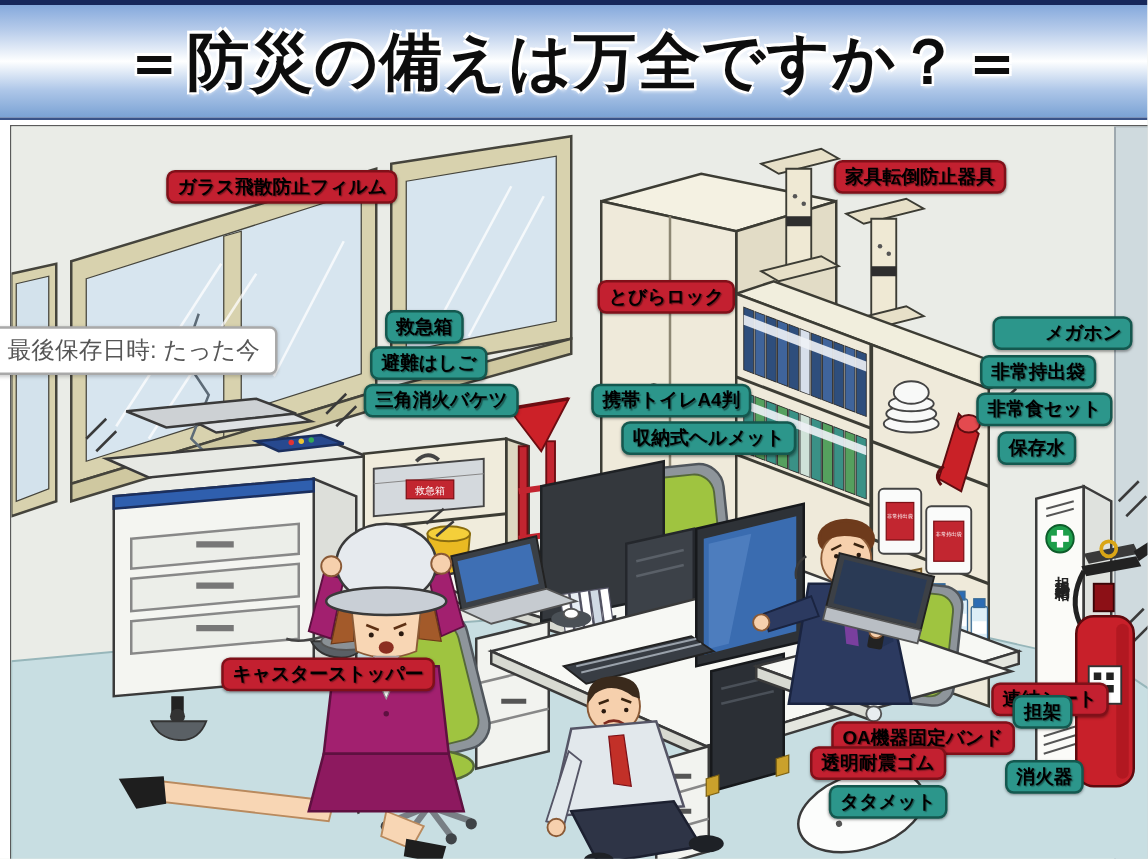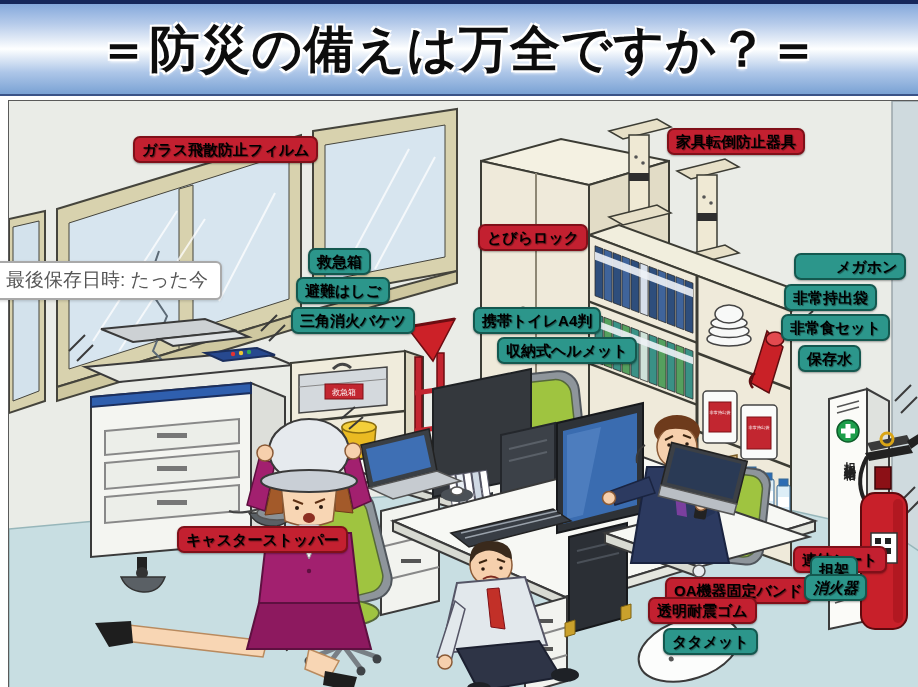--- a/index.html
+++ b/index.html
@@ -464,16 +464,16 @@
     <div class="tag teal" style="left: 794px; top: 253px; padding-left: 40px;">メガホン</div>
     <div class="tag teal" style="left: 784px; top: 284px;">非常持出袋</div>
     <div class="tag teal" style="left: 781px; top: 314px;">非常食セット</div>
     <div class="tag teal" style="left: 798px; top: 345px;">保存水</div>
     <div class="tag red" style="left: 177px; top: 526px;">キャスターストッパー</div>
     <div class="tag red" style="left: 665px; top: 566px; margin-top: 11px;">OA機器固定バンド</div>
     <div class="tag red" style="left: 648px; top: 597px;">透明耐震ゴム</div>
     <div class="tag teal" style="left: 663px; top: 628px;">タタメット</div>
     <div class="tag red" style="left: 793px; top: 524px; margin-top: 22px;">連結シート</div>
     <div class="tag teal" style="left: 810px; top: 556px;">担架</div>
-    <div class="tag teal" style="left: 804px; top: 574px; font-style: italic;">消火器</div>
+    <div class="tag teal" style="left: 804px; top: 608px;">消火器</div>
   </div>
 
 <div class="tooltip">最後保存日時: たった今</div>
 
 </body></html>

